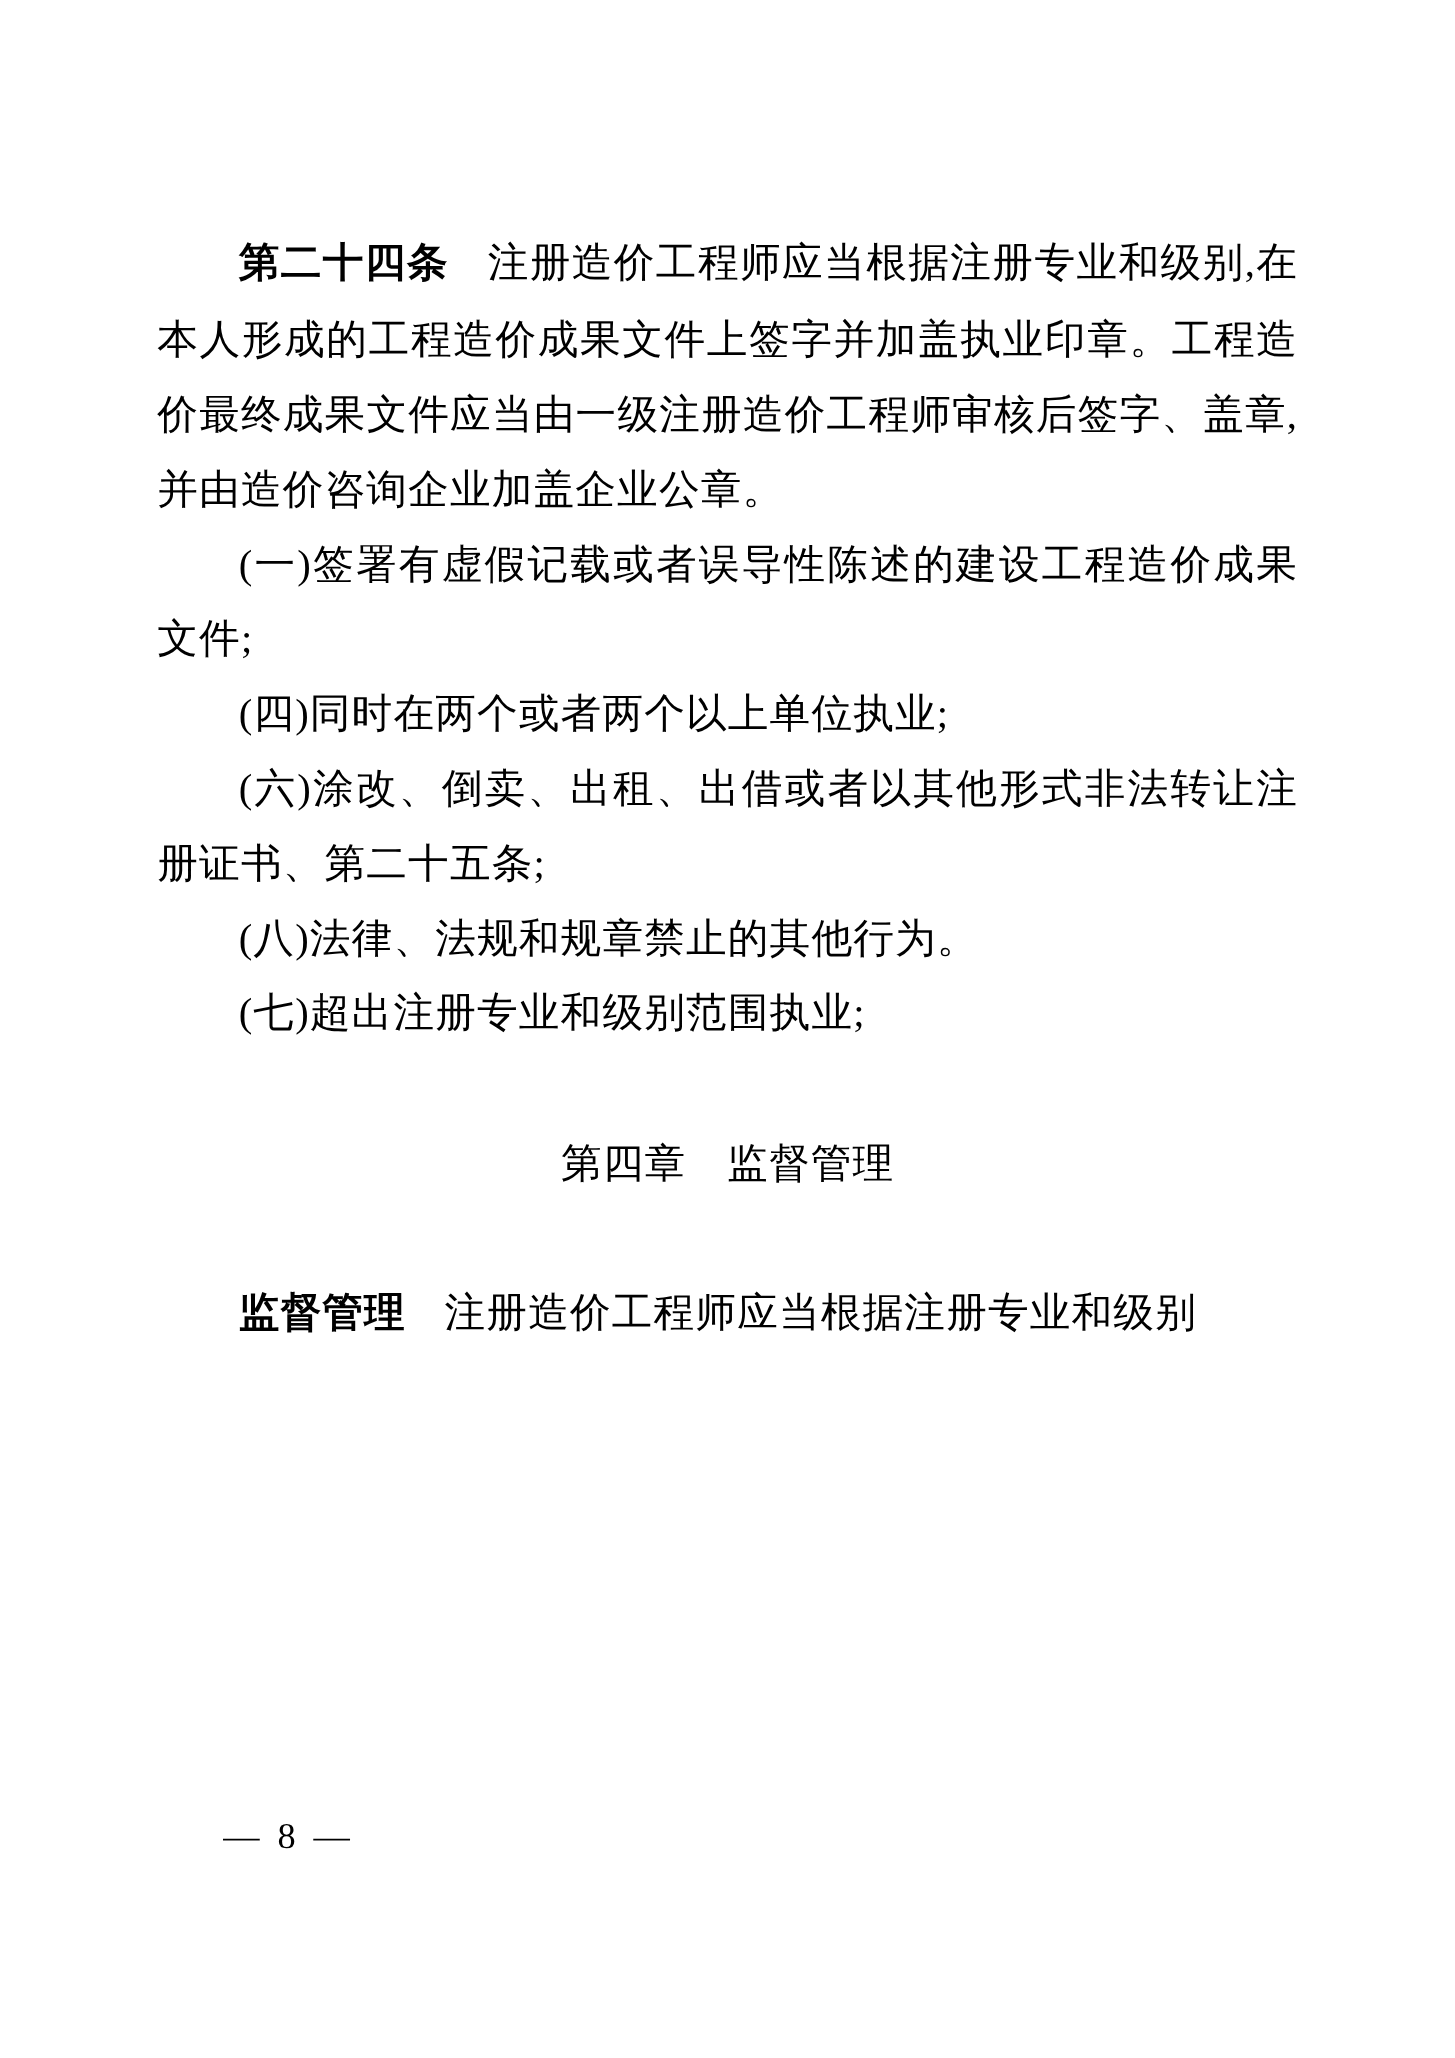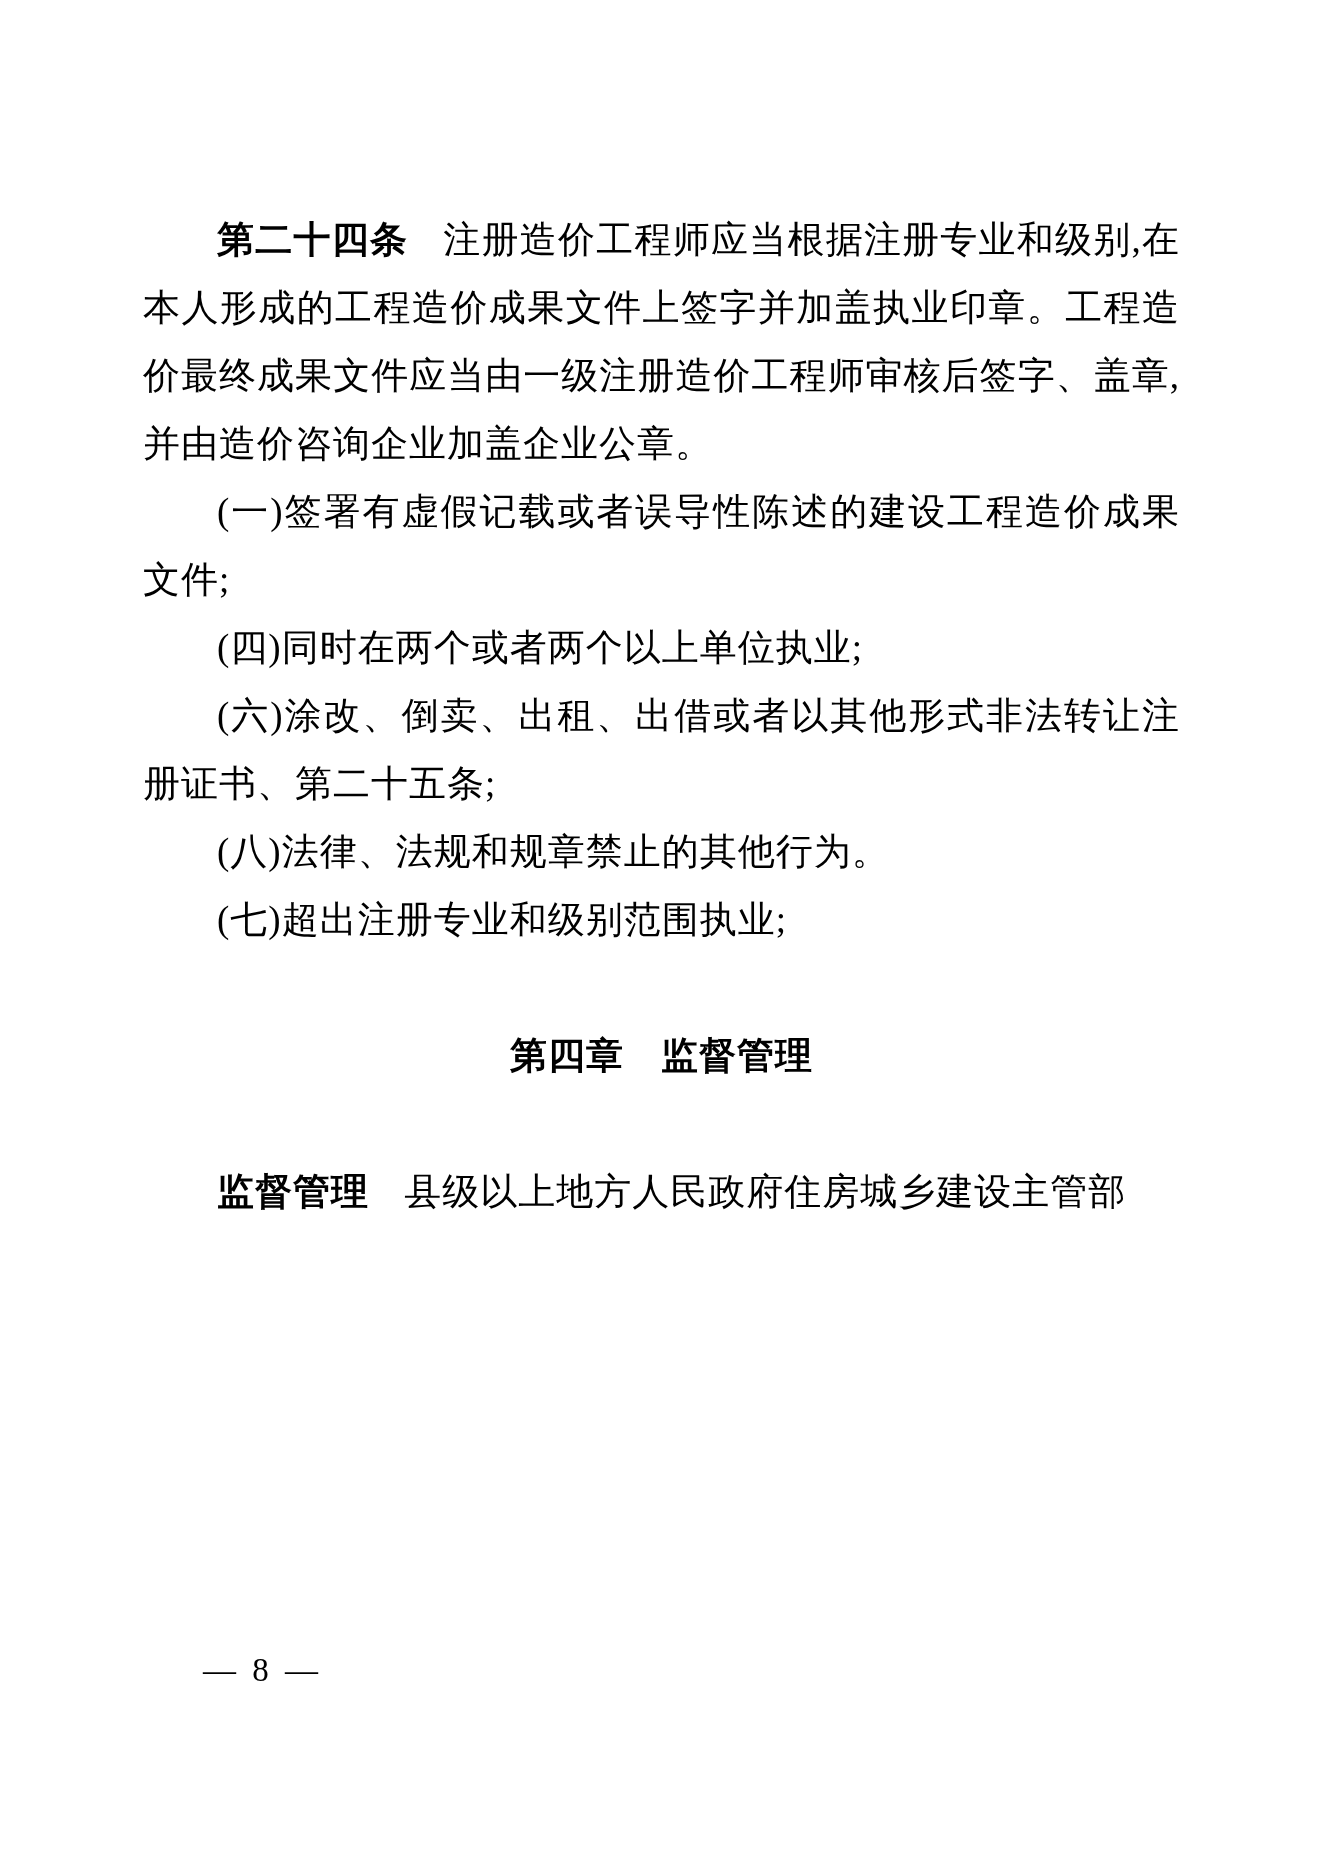--- a/index.html
+++ b/index.html
@@ -22,29 +22,29 @@
   }
   .doc p {
     margin: 0;
     font-size: 37px;
     line-height: 68px;
     text-align: justify;
     text-indent: 2em;
     letter-spacing: 1px;
   }
   .lead {
-    font-family: Liberation Serif, serif;
+    font-family: Liberation Mono, monospace;
     font-weight: bold;
     margin-right: 0.95em;
   }
   .chapter {
     text-align: center !important;
     text-indent: 0 !important;
     font-family: "Liberation Sans", "DejaVu Sans", sans-serif;
-    font-weight: bold;
+    font-weight: normal;
     margin: 68px 0 68px 0 !important;
   }
   .chapter-gap {
     display: inline-block;
     width: 1em;
   }
   .pagenum {
     position: absolute;
     left: 203px;
     top: 1650px;
@@ -63,17 +63,17 @@
 
 
   <p>(一)签署有虚假记载或者误导性陈述的建设工程造价成果文件;</p>
   <p>(四)同时在两个或者两个以上单位执业;</p>
   <p>(六)涂改、倒卖、出租、出借或者以其他形式非法转让注册证书、第二十五条;</p>
   <p>(八)法律、法规和规章禁止的其他行为。</p>
   <p>(七)超出注册专业和级别范围执业;</p>
 
   <p class="chapter"><span>第四章</span><span class="chapter-gap"></span><span>监督管理</span></p>
 
-  <p><span class="lead">监督管理</span><span>县级以上地方人民政府住房城乡建设主管部</span></p>
+  <p><span class="lead">监督管理</span><span>注册造价工程师应当根据注册专业和级别</span></p>
 
 </div>
 
 <div class="pagenum">— 8 —</div>
 
 </body></html>

